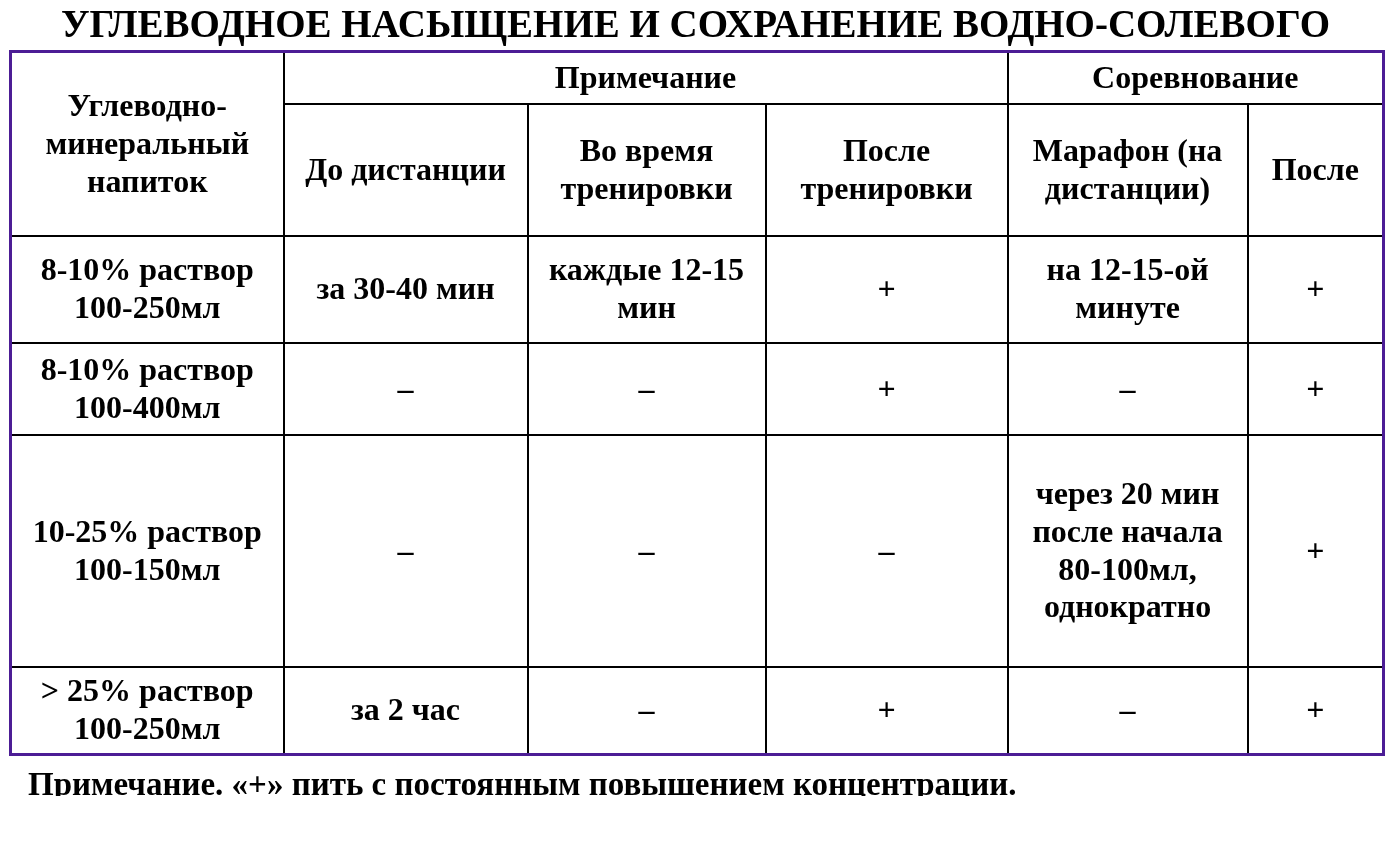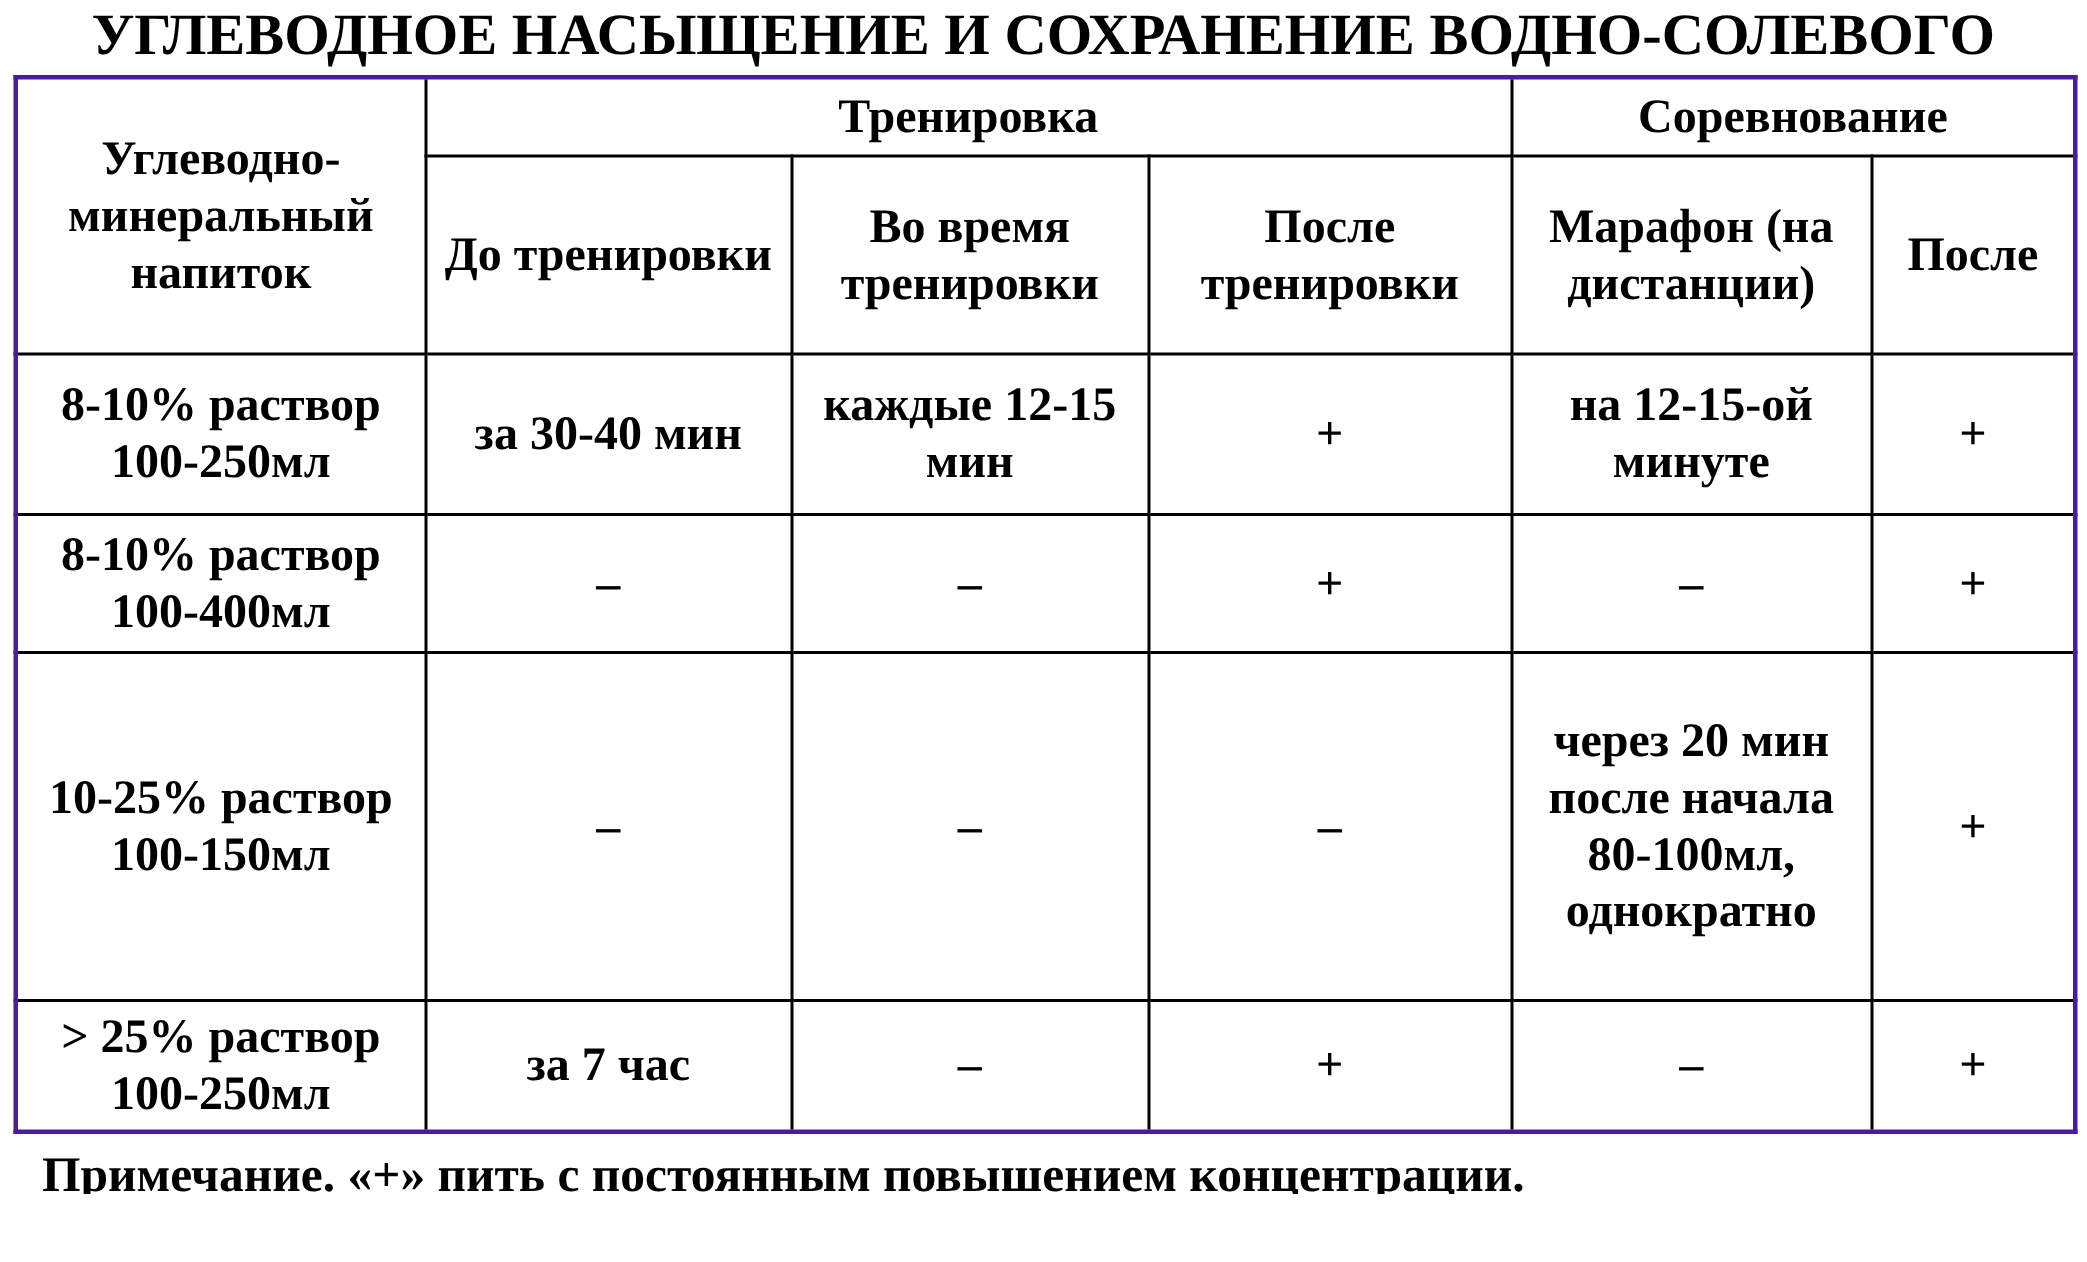--- a/index.html
+++ b/index.html
@@ -78,25 +78,25 @@
       <col style="width:273px">
       <col style="width:244px">
       <col style="width:238px">
       <col style="width:242px">
       <col style="width:240px">
       <col style="width:136px">
     </colgroup>
     <tbody>
       <tr>
         <td rowspan="2">Углеводно-минеральный напиток</td>
-        <td colspan="3" class="group-header">Тренировка</td>
+        <td colspan="3" class="group-header">Примечание</td>
         <td colspan="2" class="group-header">Соревнование</td>
       </tr>
       <tr class="subhead-row">
-        <td class="sub-header">До тренировки</td>
+        <td class="sub-header">До дистанции</td>
         <td class="sub-header">Во время тренировки</td>
         <td class="sub-header">После тренировки</td>
         <td class="sub-header">Марафон (на дистанции)</td>
         <td class="sub-header">После</td>
       </tr>
 
       <tr class="data-row-0">
         <td class="drink-cell">8-10% раствор 100-250мл</td>
         <td>за 30-40 мин</td>
         <td>каждые 12-15 мин</td>
@@ -118,21 +118,21 @@
         <td class="drink-cell">10-25% раствор 100-150мл</td>
         <td>–</td>
         <td>–</td>
         <td>–</td>
         <td class="marathon-col">через 20 мин после начала 80-100мл, однократно</td>
         <td>+</td>
       </tr>
 
       <tr class="data-row-3">
         <td class="drink-cell">&gt; 25% раствор 100-250мл</td>
-        <td>за 7 час</td>
+        <td>за 2 час</td>
         <td>–</td>
         <td>+</td>
         <td class="marathon-col">–</td>
         <td>+</td>
       </tr>
     </tbody>
   </table>
 
   <p class="note">Примечание. «+» пить с постоянным повышением концентрации.</p>
 

